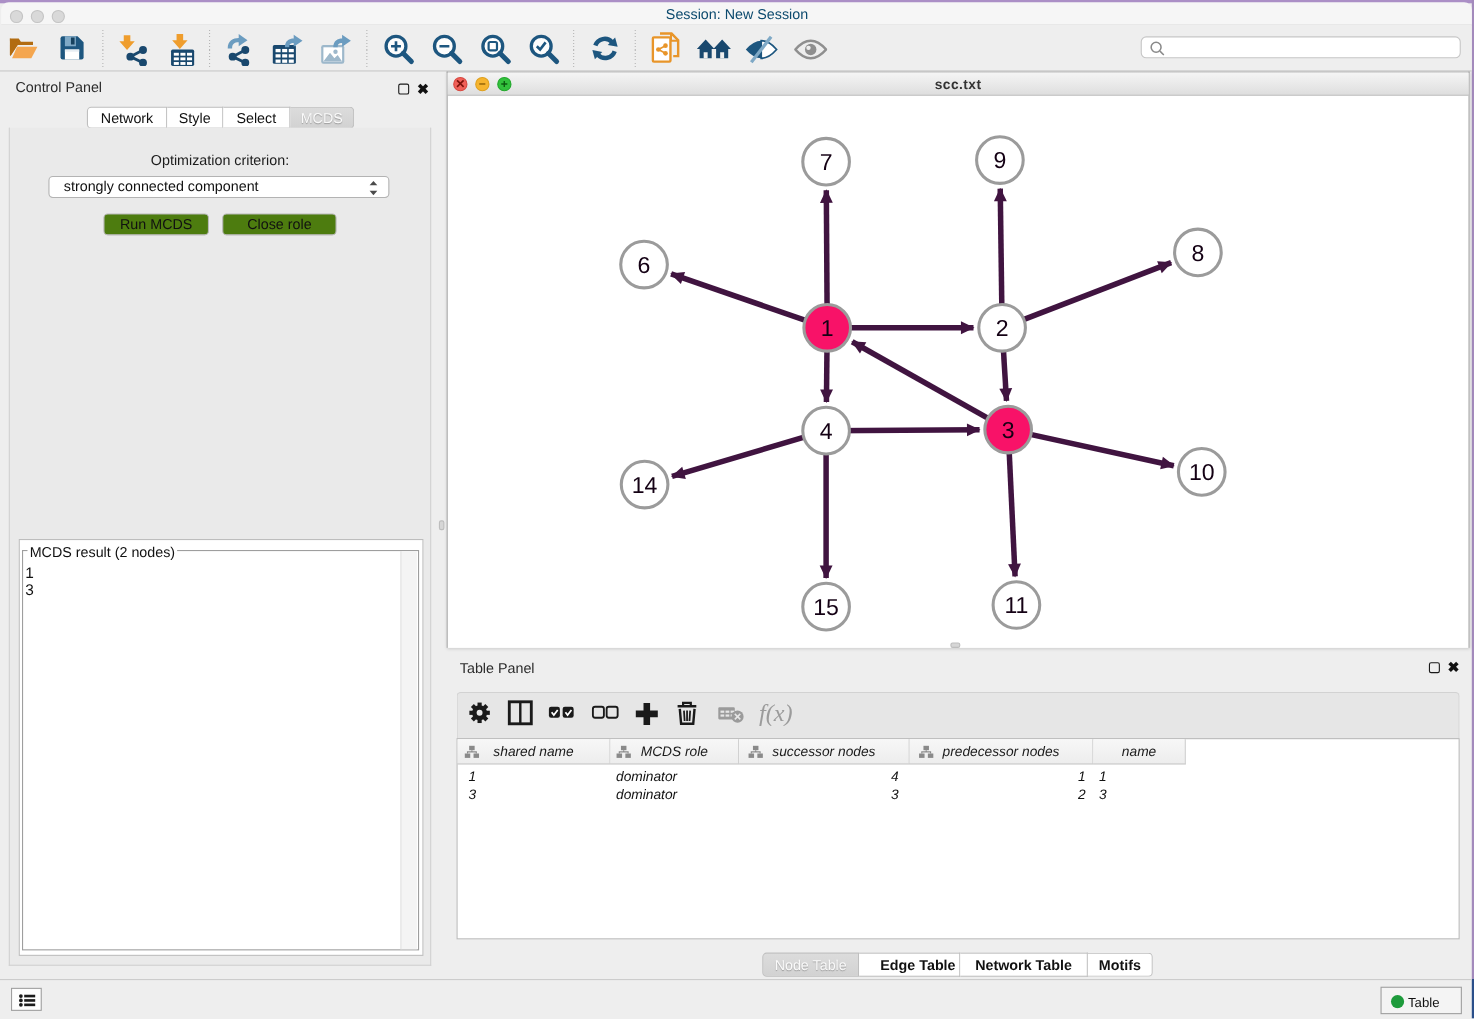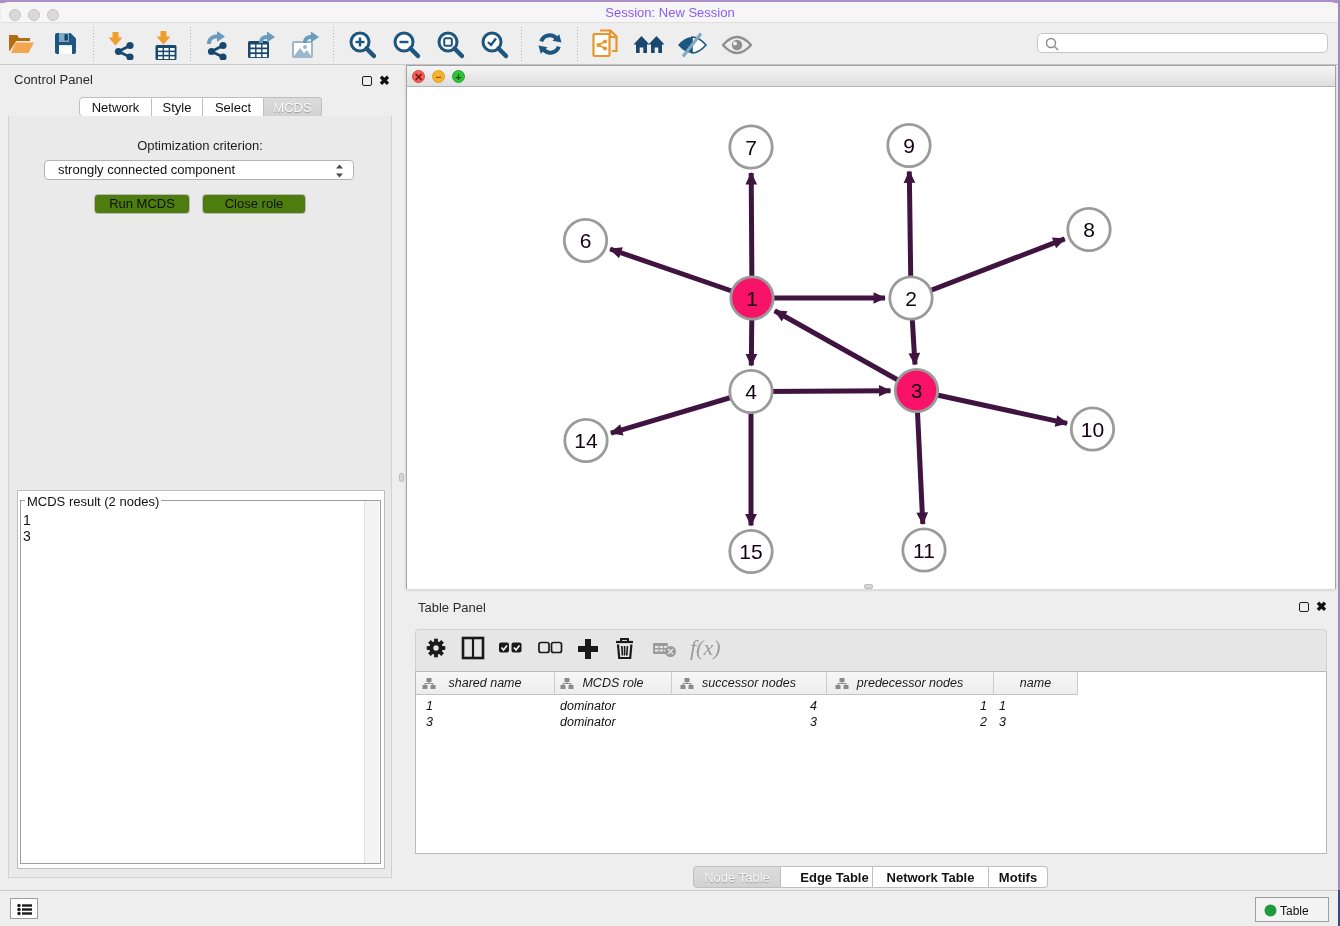--- a/index.html
+++ b/index.html
@@ -5,21 +5,21 @@
 * { margin:0; padding:0; box-sizing:border-box; }
 html,body { width:1340px; height:926px; overflow:hidden; }
 body { font-family:"Liberation Sans", sans-serif; background:#eeeeee; position:relative; }
 .abs { position:absolute; }
 
 #purpletop { left:0; top:0; width:1340px; height:3px; background:#ab8fc6; }
 #purpleright { right:0; top:0; width:2px; height:890px; background:#a38abc; }
 #bluecorner { right:0; top:890px; width:2px; height:36px; background:#2a4f8a; }
 #titlebar { left:1px; top:2px; width:1337px; height:21px; background:#f6f6f6; border-radius:7px 7px 0 0; border-bottom:1px solid #e0e0e0; }
 .tl { position:absolute; top:7px; width:12px; height:12px; border-radius:50%; background:#d9d9d9; border:1px solid #c4c4c4; }
-#wtitle { left:0; top:5px; width:1340px; text-align:center; font-size:13px; color:#8b5cf6; }
+#wtitle { left:0; top:5px; width:1340px; text-align:center; font-size:13px; color:#0c4a6e; }
 #toolbar { left:0; top:23px; width:1338px; height:42px; background:#eeeeee; border-bottom:1px solid #c8c8c8; }
 .sep { position:absolute; top:27px; height:34px; width:1px; background:repeating-linear-gradient(to bottom,#b5b5b5 0 1px,transparent 1px 3px); }
 .ticon { position:absolute; top:29px; }
 #searchbox { left:1037px; top:33px; width:291px; height:20px; background:#ffffff; border:1px solid #c6c6c6; border-radius:5px; }
 
 #cp-title { left:14px; top:72px; font-size:13px; color:#2b2b2b; }
 .winbtn-sq { position:absolute; width:10px; height:10px; border:1.6px solid #1a1a1a; border-radius:2px; background:transparent; }
 .winbtn-x { position:absolute; font-size:13px; font-weight:bold; color:#111; line-height:11px; }
 .tabrow { position:absolute; display:flex; }
 .tab { height:20px; background:#ffffff; border:1px solid #bfbfbf; border-left:none; font-size:13px; color:#111; text-align:center; line-height:19px; }
@@ -240,20 +240,21 @@
 <div class="abs" id="mcdsbox"></div>
 <div class="abs" id="mcds-inner"></div>
 <div class="abs" id="mcds-scroll"></div>
 <div class="abs" id="mcds-label">MCDS result (2 nodes)</div>
 <div class="abs" id="mcds-v1">1</div>
 <div class="abs" id="mcds-v3">3</div>
 <div class="abs" id="vsplit-grip"></div>
 
 <div class="abs" id="sccwin">
   <div class="abs" id="scctitle"></div>
+  <div class="abs" id="scctext">scc.txt</div>
   <div class="mtl" style="left:5px; background:#f06058; border:1px solid #d84840; color:#7a1008;">✕</div>
   <div class="mtl" style="left:25px; background:#f6b42e; border:1px solid #dfa01e; color:#8a5d05;">−</div>
   <div class="mtl" style="left:45px; background:#32c13c; border:1px solid #22a82c; color:#0c5c10;">+</div>
   <svg id="graph" width="928" height="501" style="position:absolute; left:0; top:22px;" viewBox="0 0 928 501">
     <defs>
       <marker id="ah" viewBox="0 0 10 10" refX="9.3" refY="5" markerWidth="3.4" markerHeight="2.6" orient="auto">
         <path d="M0.5,0.5 L10,5 L0.5,9.5 z" fill="#401440"></path>
       </marker>
     </defs>
     <g stroke="#401440" stroke-width="5" marker-end="url(#ah)">

